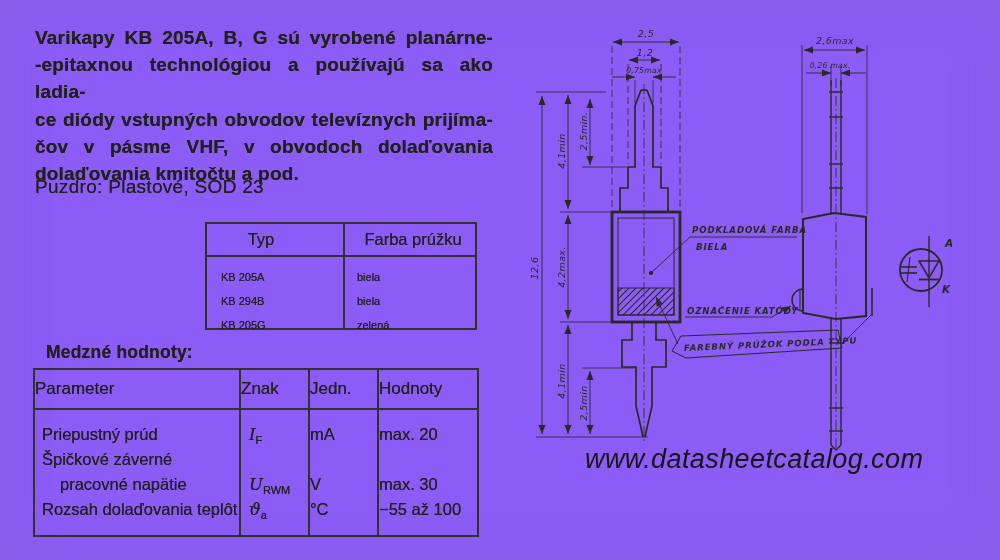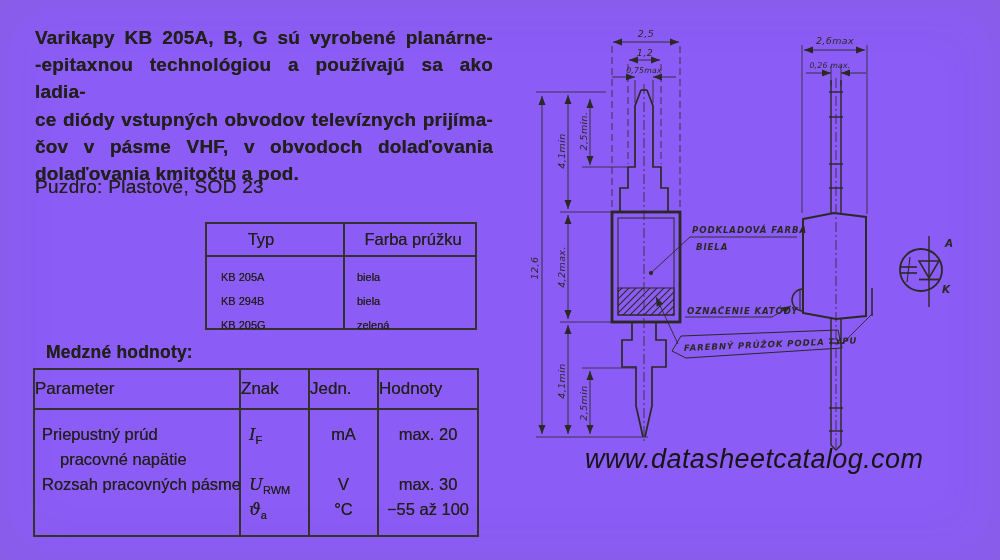--- a/index.html
+++ b/index.html
@@ -29,21 +29,21 @@
   .t1 .b1{left:14px;} .t1 .b2{left:150px;}
   
   .lh{left:35px; top:342px; font-weight:bold; font-size:17.5px; letter-spacing:.2px;margin-left:11px;}
   .t2{left:33px; top:368px; width:446px; height:169px; border:2px solid #34312c; box-sizing:border-box;}
   .t2 .hdiv{left:0; top:38px; width:100%; height:2px; background:#34312c;}
   .t2 .vd{top:0; width:2px; height:100%; background:#34312c;}
   .t2 .hc{top:0; height:23px; line-height:38px; text-align:left; font-size:17px;}
   .t2 .bl{height:25px; line-height:25px; font-size:16.5px; white-space:nowrap;}
   .t2 .bcol{top:52px;}
   .ind{padding-left:18px;}
-  .cen{text-align:center;}
+  .cen{}
   sub{font-size:11px;}
   .sym{font-style:italic; font-family:"DejaVu Serif", serif;}
   
   .wm{left:585px; top:444px; font-style:italic; font-size:27px; letter-spacing:.4px; color:#161514;}
   
   svg text{fill:#2b2925; font-family:"DejaVu Sans", sans-serif; font-style:italic;}
   .dim{font-size:9.5px; letter-spacing:.4px;}
   .dimsm{font-size:7.8px; letter-spacing:.2px;}
   .ann{font-size:8.6px; letter-spacing:.9px; font-weight:600;}
   .pin{font-size:10.5px; font-weight:600; letter-spacing:0;}
@@ -88,22 +88,23 @@
     <div class="abs vd" style="left:273px;"></div>
     <div class="abs vd" style="left:342px;"></div>
 
     <div class="abs hc" style="left:0;width:204px;">Parameter</div>
     <div class="abs hc" style="left:206px;width:67px;">Znak</div>
     <div class="abs hc" style="left:275px;width:67px;">Jedn.</div>
     <div class="abs hc" style="left:344px;width:98px;">Hodnoty</div>
 
     <div class="abs bcol" style="left:7px;width:195px;">
       <div class="bl">Priepustný prúd</div>
+      <div class="bl">Špičkové záverné</div>
       <div class="bl ind">pracovné napätie</div>
-      <div class="bl">Rozsah pracovných pásme</div>
+      <div class="bl">Rozsah dolaďovania teplôt</div>
     </div>
     <div class="abs bcol" style="left:214px;width:56px;">
       <div class="bl"><span class="sym">I</span><sub>F</sub></div>
       <div class="bl">&nbsp;</div>
       <div class="bl"><span class="sym">U</span><sub>RWM</sub></div>
       <div class="bl"><span class="sym">ϑ</span><sub>a</sub></div>
     </div>
     <div class="abs bcol" style="left:275px;width:67px;">
       <div class="bl cen">mA</div>
       <div class="bl cen">&nbsp;</div>

